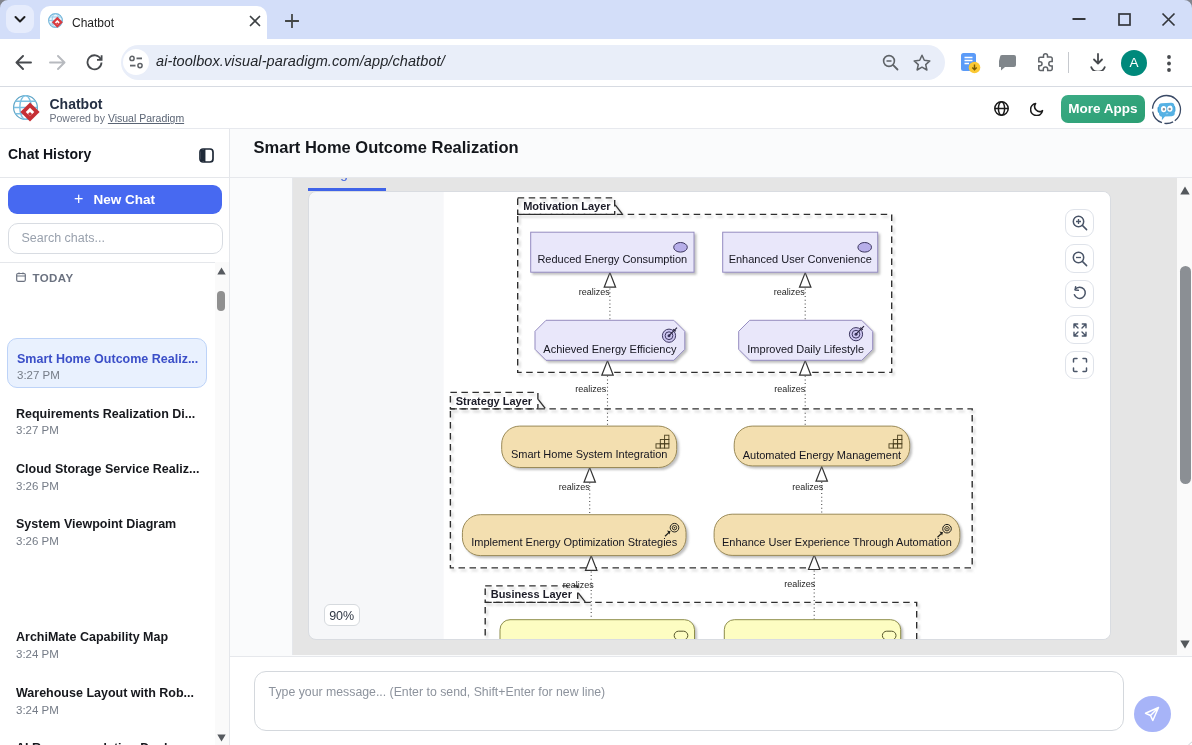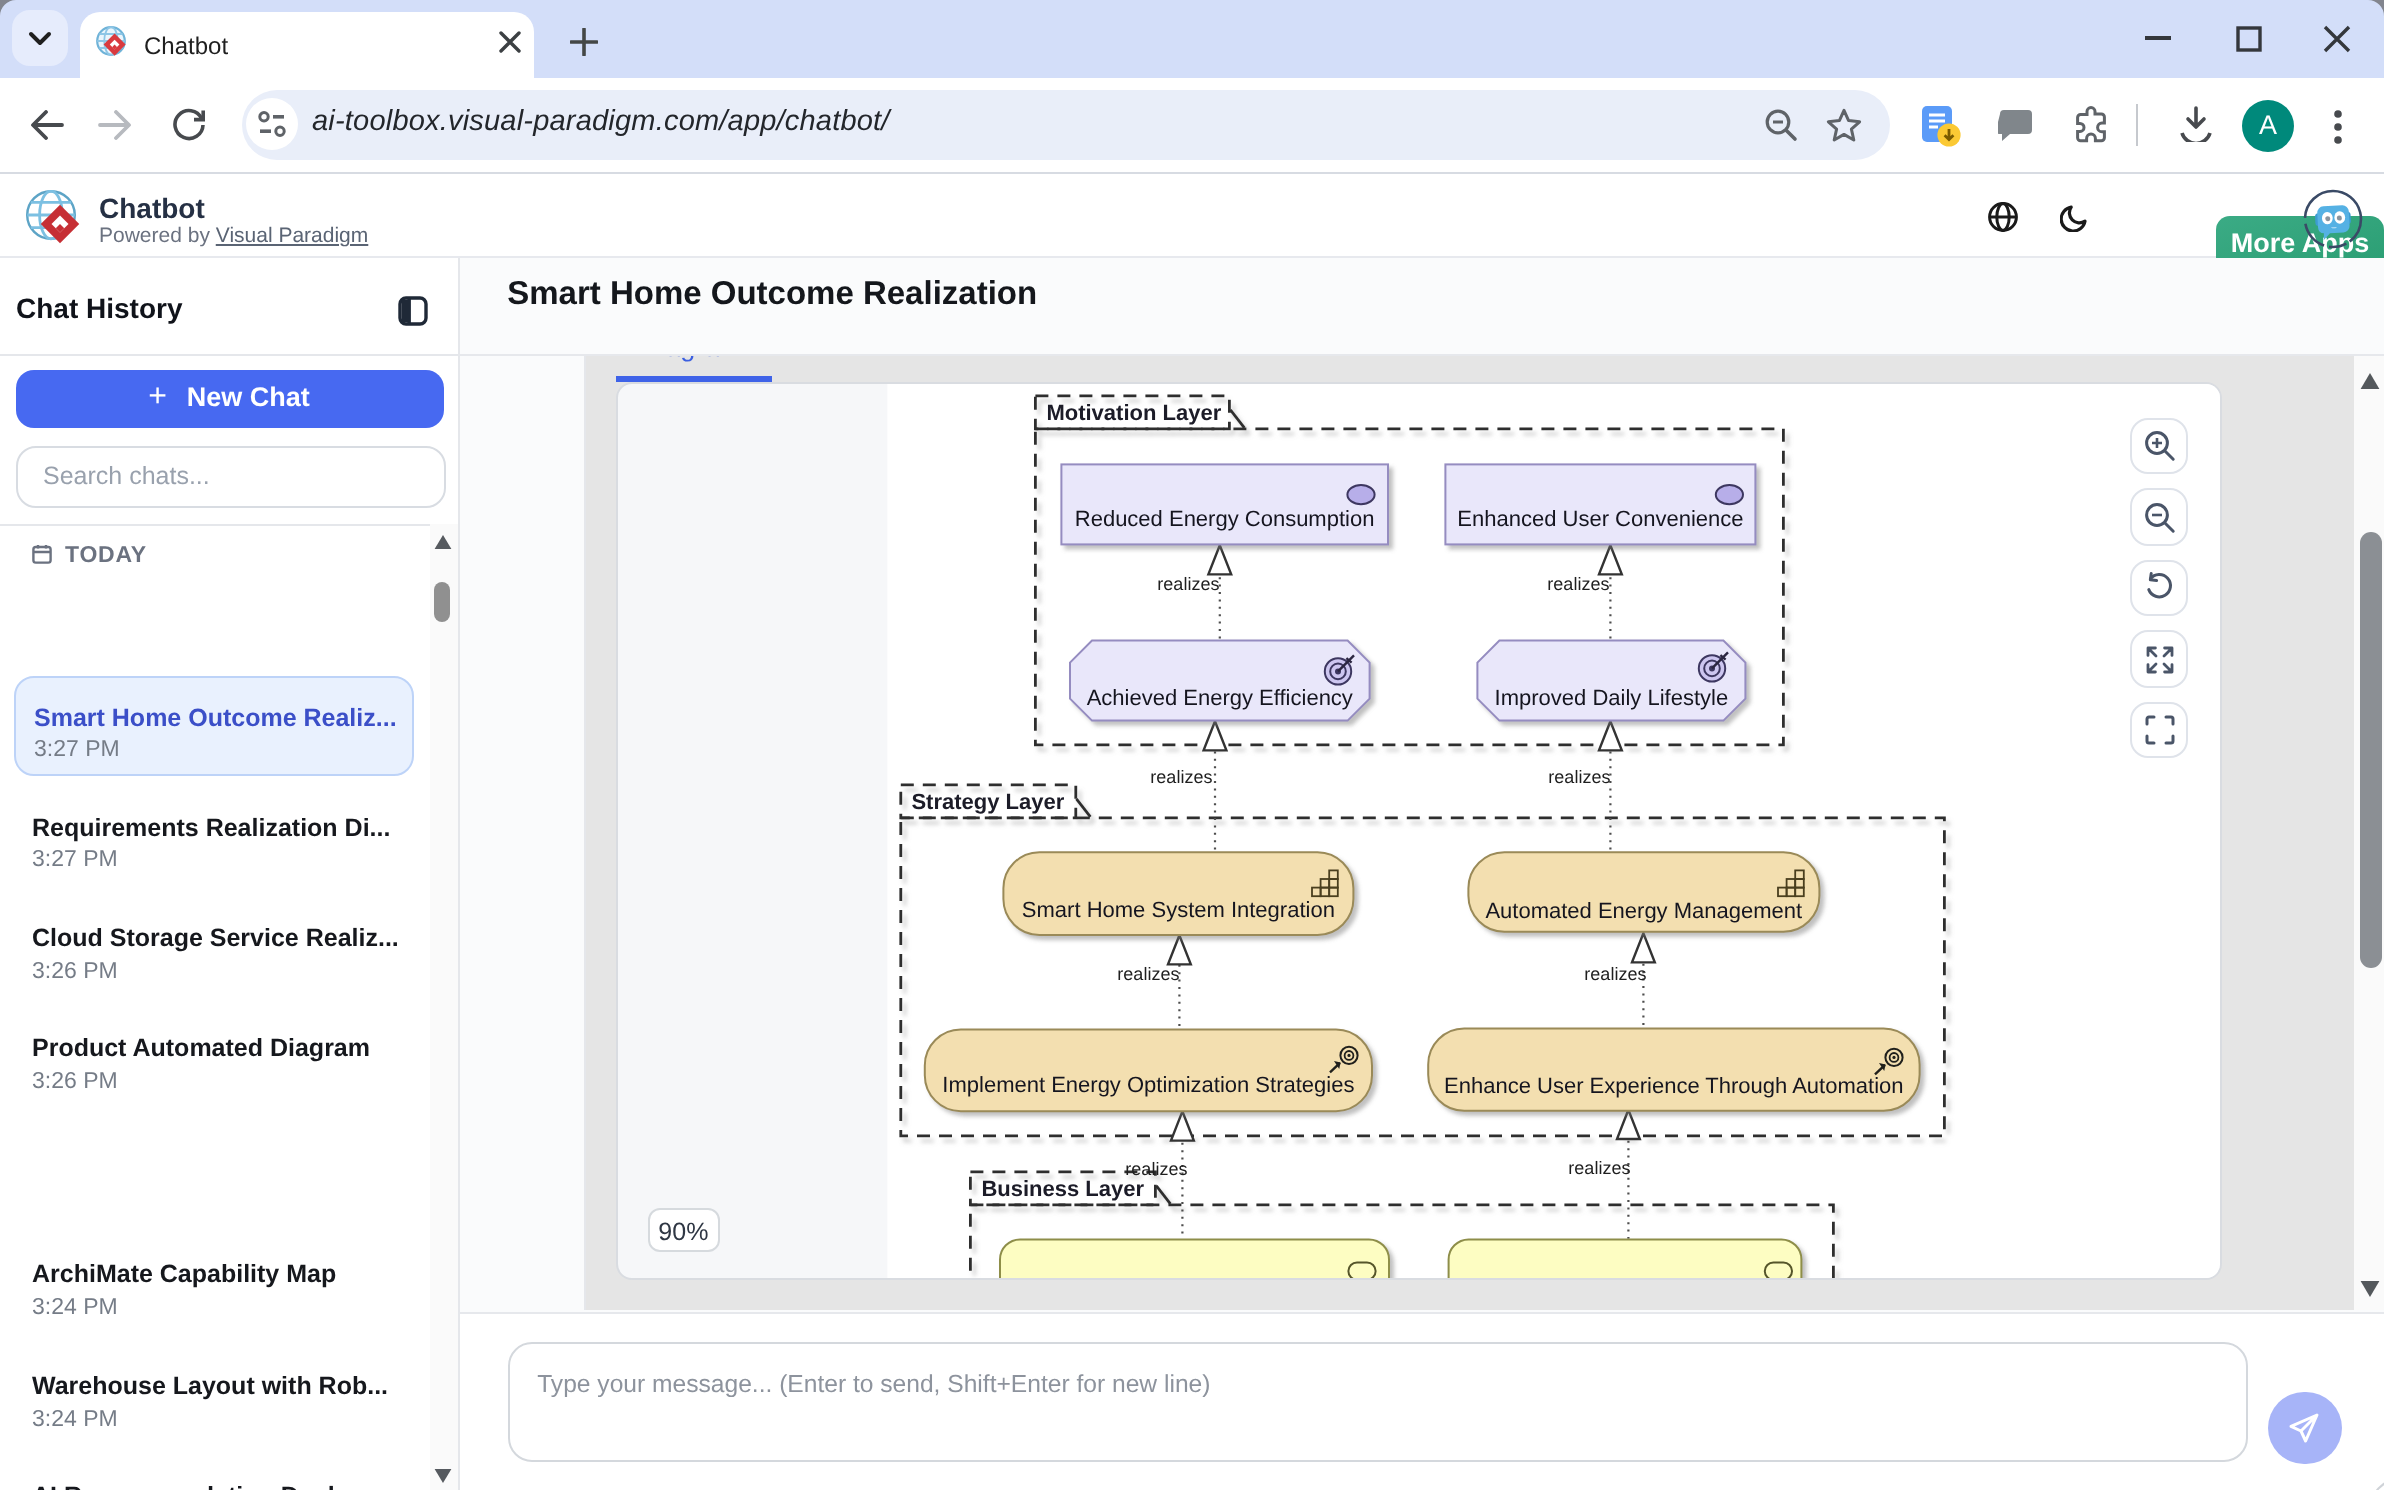--- a/index.html
+++ b/index.html
@@ -11,21 +11,21 @@
   #tabtitle { position:absolute; left:32px; top:10px; font-size:12px; color:#1f1f1f; }
   #toolbar { position:absolute; left:0; top:39px; width:1192px; height:48px; background:#fff; border-bottom:1px solid #d7dbe2; }
   #omnibox { position:absolute; left:121px; top:5.5px; width:824px; height:35px; background:#e9eef9; border-radius:17.5px; }
   #siteinfo { position:absolute; left:2px; top:4.5px; width:26px; height:26px; background:#fff; border-radius:50%; }
   #url { position:absolute; left:35px; top:8.5px; font-size:14.5px; color:#23262b; letter-spacing:0.1px;font-style:italic;}
   
   #appheader { position:absolute; left:0; top:88px; width:1192px; height:41px; background:#fff; border-bottom:1px solid #e7e9ee; }
   #apptitle { position:absolute; left:49.5px; top:7.5px; font-size:14px; font-weight:bold; color:#253044; }
   #appsub { position:absolute; left:49.5px; top:24px; font-size:10.5px; color:#6b7280; }
   #appsub span { text-decoration:underline; color:#5a6474; }
-  #moreapps { position:absolute; left:1108px; top:6.5px; width:84px; height:28px; border-radius:7px; background:linear-gradient(160deg,#3bab85,#2b9e73); color:#fff; font-size:13.5px; font-weight:bold; text-align:center; line-height:28px;margin-top:13px; }
+  #moreapps { position:absolute; left:1061px; top:6.5px; width:84px; height:28px; border-radius:7px; background:linear-gradient(160deg,#3bab85,#2b9e73); color:#fff; font-size:13.5px; font-weight:bold; text-align:center; line-height:28px; }
   
   #sidebar { position:absolute; left:0; top:129px; width:230px; height:616px; background:#fff; border-right:1px solid #e5e7eb; }
   #chathist { position:absolute; left:8px; top:17px; font-size:14px; font-weight:bold; color:#10131a; }
   .sbdiv { position:absolute; left:0; width:229px; height:1px; background:#e5e7eb; }
   #newchat { position:absolute; left:7.5px; top:56px; width:214px; height:28.5px; background:#4769f1; border-radius:9px; color:#fff; text-align:center; font-size:13.5px; font-weight:bold; line-height:28.5px; }
   #newchat b { font-weight:normal; font-size:16px; margin-right:10px; }
   #search { position:absolute; left:7.5px; top:94px; width:215px; height:30.5px; border:1px solid #d8dce2; border-radius:10px; background:#fff; font-size:12.5px; color:#99a1ad; line-height:29px; padding-left:13px; }
   #today { position:absolute; left:32.5px; top:142.5px; font-size:11.5px; font-weight:bold; color:#6b7280; letter-spacing:0.4px; }
   .item { position:absolute; left:7px; width:200px; height:50.5px;margin-top:44px; }
   .item .t { position:absolute; left:9px; top:13px; font-size:12.5px; font-weight:bold; color:#16181d; white-space:nowrap; }
@@ -216,21 +216,21 @@
     </div>
   <div class="item" style="top:220.6px">
       <span class="t">Requirements Realization Di...</span>
       <span class="m">3:27 PM</span>
     </div>
   <div class="item" style="top:276px">
       <span class="t">Cloud Storage Service Realiz...</span>
       <span class="m">3:26 PM</span>
     </div>
   <div class="item" style="top:331px">
-      <span class="t">Product Automated Diagram</span>
+      <span class="t">System Viewpoint Diagram</span>
       <span class="m">3:26 PM</span>
     </div>
   <div class="item" style="top:444px">
       <span class="t">ArchiMate Capability Map</span>
       <span class="m">3:24 PM</span>
     </div>
   <div class="item" style="top:500px">
       <span class="t">Warehouse Layout with Rob...</span>
       <span class="m">3:24 PM</span>
     </div>

